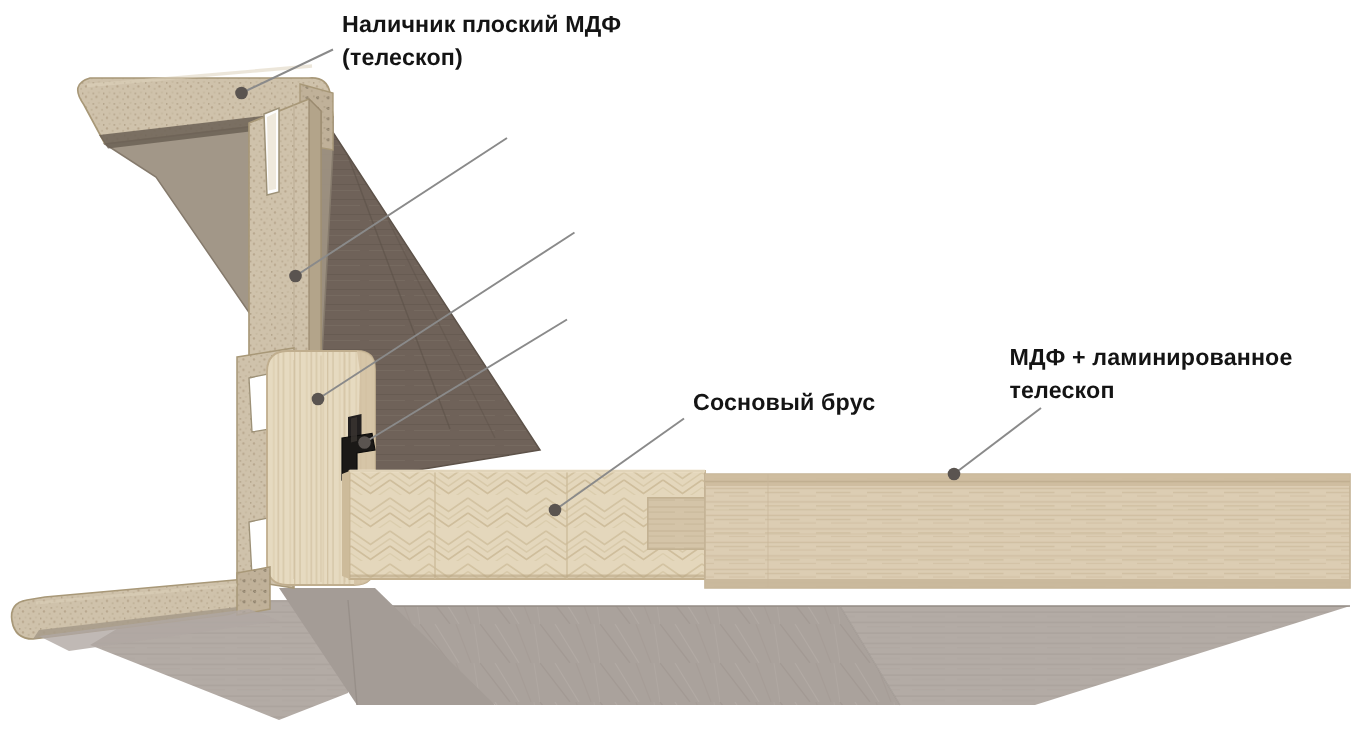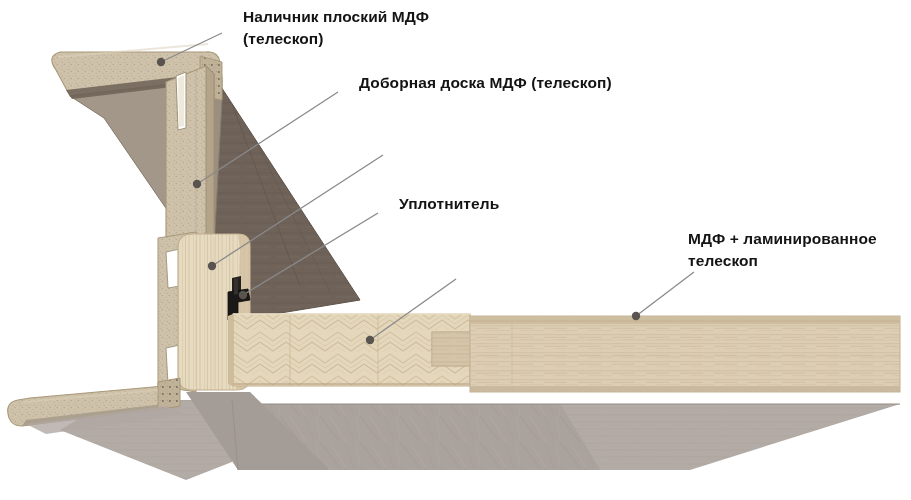--- a/index.html
+++ b/index.html
@@ -11,21 +11,20 @@
   #stage{position:absolute;inset:0;width:911px;height:500px;}
   svg.diagram{position:absolute;left:0;top:0;width:911px;height:500px;display:block;}
   .callout{
     position:absolute;
     font-weight:bold;
     font-size:15.5px;
     line-height:1.42;
     color:#141414;
     white-space:pre-line;
     letter-spacing:0.1px;
-    margin-left:15px;
     -webkit-font-smoothing:antialiased;
   }
 </style>
 </head>
 <body>
 
 <div id="stage">
 
   <svg class="diagram" viewBox="0 0 911 500" xmlns="http://www.w3.org/2000/svg">
     <defs>
@@ -259,22 +258,21 @@
         <line x1="456" y1="279" x2="370" y2="340" stroke="#8a8a8a" stroke-width="1.3"></line>
         <circle cx="370" cy="340" r="4.2" fill="#5a5450"></circle>
         <line x1="694" y1="272" x2="636" y2="316" stroke="#8a8a8a" stroke-width="1.3"></line>
         <circle cx="636" cy="316" r="4.2" fill="#5a5450"></circle>
       </g>
   </svg>
 
   <div class="callout" style="left:228px;top:6px;">Наличник плоский МДФ
 (телескоп)</div>
 
-  <div class="callout" style="left:344px;top:72px;">Доборная доска МДФ (телескоп)</div>
-
-
-  <div class="callout" style="left:384px;top:193px;">Уплотнитель</div>
-
+
+
+
+  <div class="callout" style="left:462px;top:258px;">Сосновый брус</div>
 
   <div class="callout" style="left:673px;top:228px;">МДФ + ламинированное
 телескоп</div>
 
 </div>
 
 </body></html>

